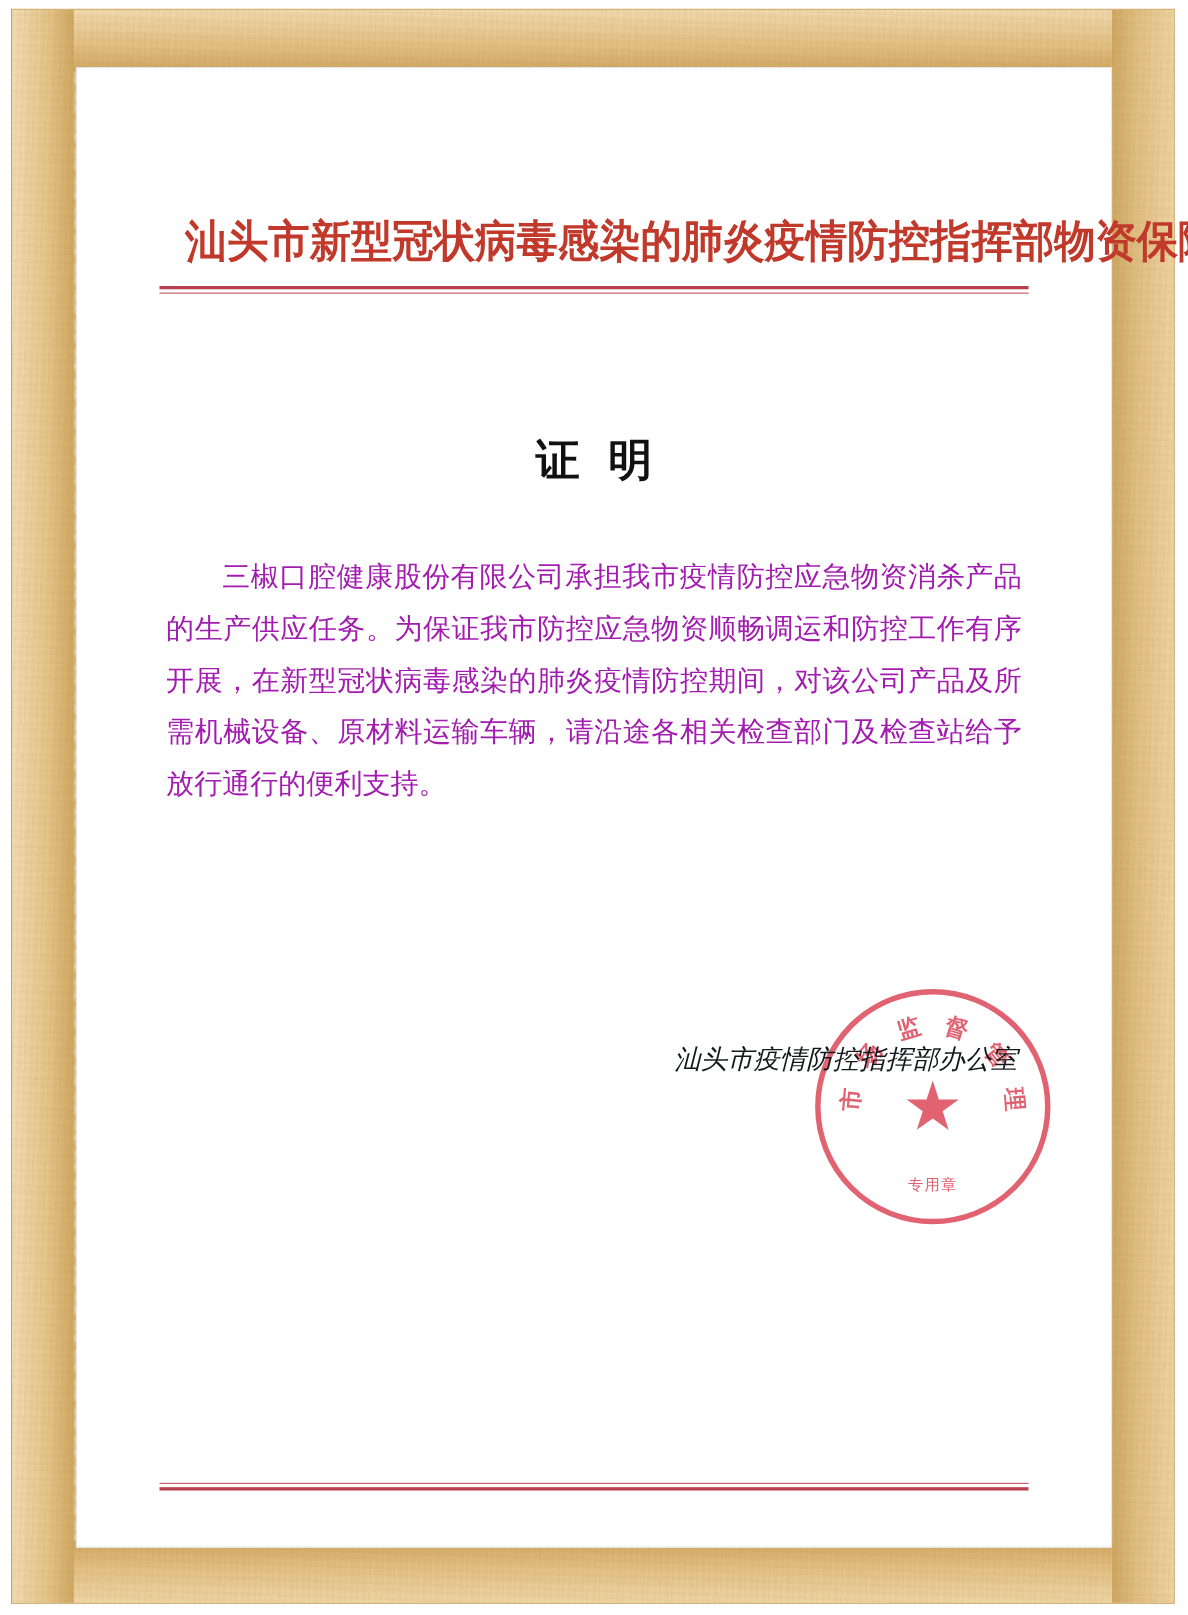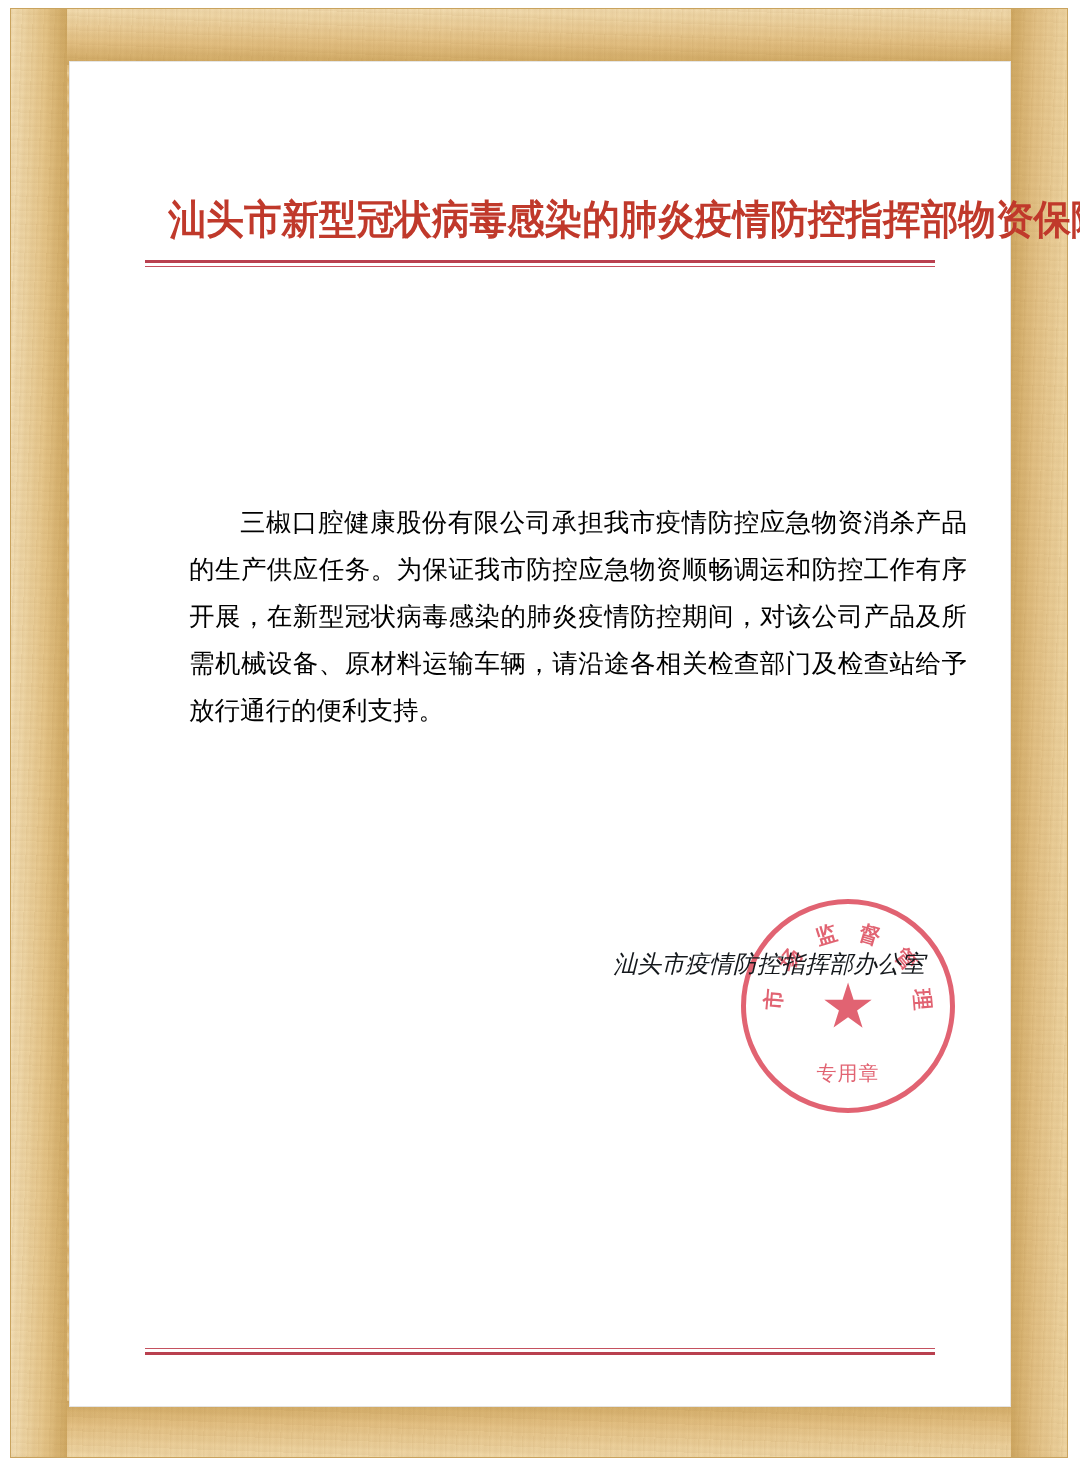--- a/index.html
+++ b/index.html
@@ -132,24 +132,23 @@
   }
 
   
   .body-text {
     position: absolute;
     top: 440px;
     left: 6px;
     width: 778px;
     font-size: 25.5px;
     line-height: 47px;
-    color: #000000;
+    color: #a21caf;
     text-align: justify;
-    font-family: Liberation Mono, monospace;
-    margin-left: 38px;
+    font-family: Liberation Serif, serif;
   }
   .body-text p {
     margin: 0;
     text-indent: 2em;
   }
 
   
   .signature {
     position: absolute;
     top: 880px;
@@ -204,21 +203,21 @@
     color: #d6283c;
     font-family: "Liberation Serif", "DejaVu Serif", serif;
     transform-origin: 0 0;
   }
   .seal .bottom-text {
     position: absolute;
     left: 0;
     right: 0;
     bottom: 26px;
     text-align: center;
-    font-size: 20px;
+    font-size: 14px;
     color: #d6283c;
     letter-spacing: 1px;
     font-family: "Liberation Serif", "DejaVu Serif", serif;
   }
 
   
   .footer-rules {
     position: absolute;
     bottom: 52px;
     left: 0;
@@ -248,20 +247,21 @@
     <div class="page-inner">
 
       <div class="letterhead">
         <div class="letterhead-title">汕头市新型冠状病毒感染的肺炎疫情防控指挥部物资保障一组</div>
         <div class="letterhead-rules">
           <div class="rule-thick"></div>
           <div class="rule-thin"></div>
         </div>
       </div>
 
+      <div class="doc-title">证明</div>
 
       <div class="body-text">
         <p>三椒口腔健康股份有限公司承担我市疫情防控应急物资消杀产品的生产供应任务。为保证我市防控应急物资顺畅调运和防控工作有序开展，在新型冠状病毒感染的肺炎疫情防控期间，对该公司产品及所需机械设备、原材料运输车辆，请沿途各相关检查部门及检查站给予放行通行的便利支持。</p>
       </div>
 
       <div class="seal">
         <div class="ring"></div>
         <div class="arc-text" id="sealArc">
             <span style="transform: rotate(-85deg) translate(0px, -78px) rotate(0deg) translate(-0.5em, -0.5em);">市</span>
             <span style="transform: rotate(-51deg) translate(0px, -78px) rotate(0deg) translate(-0.5em, -0.5em);">场</span>

